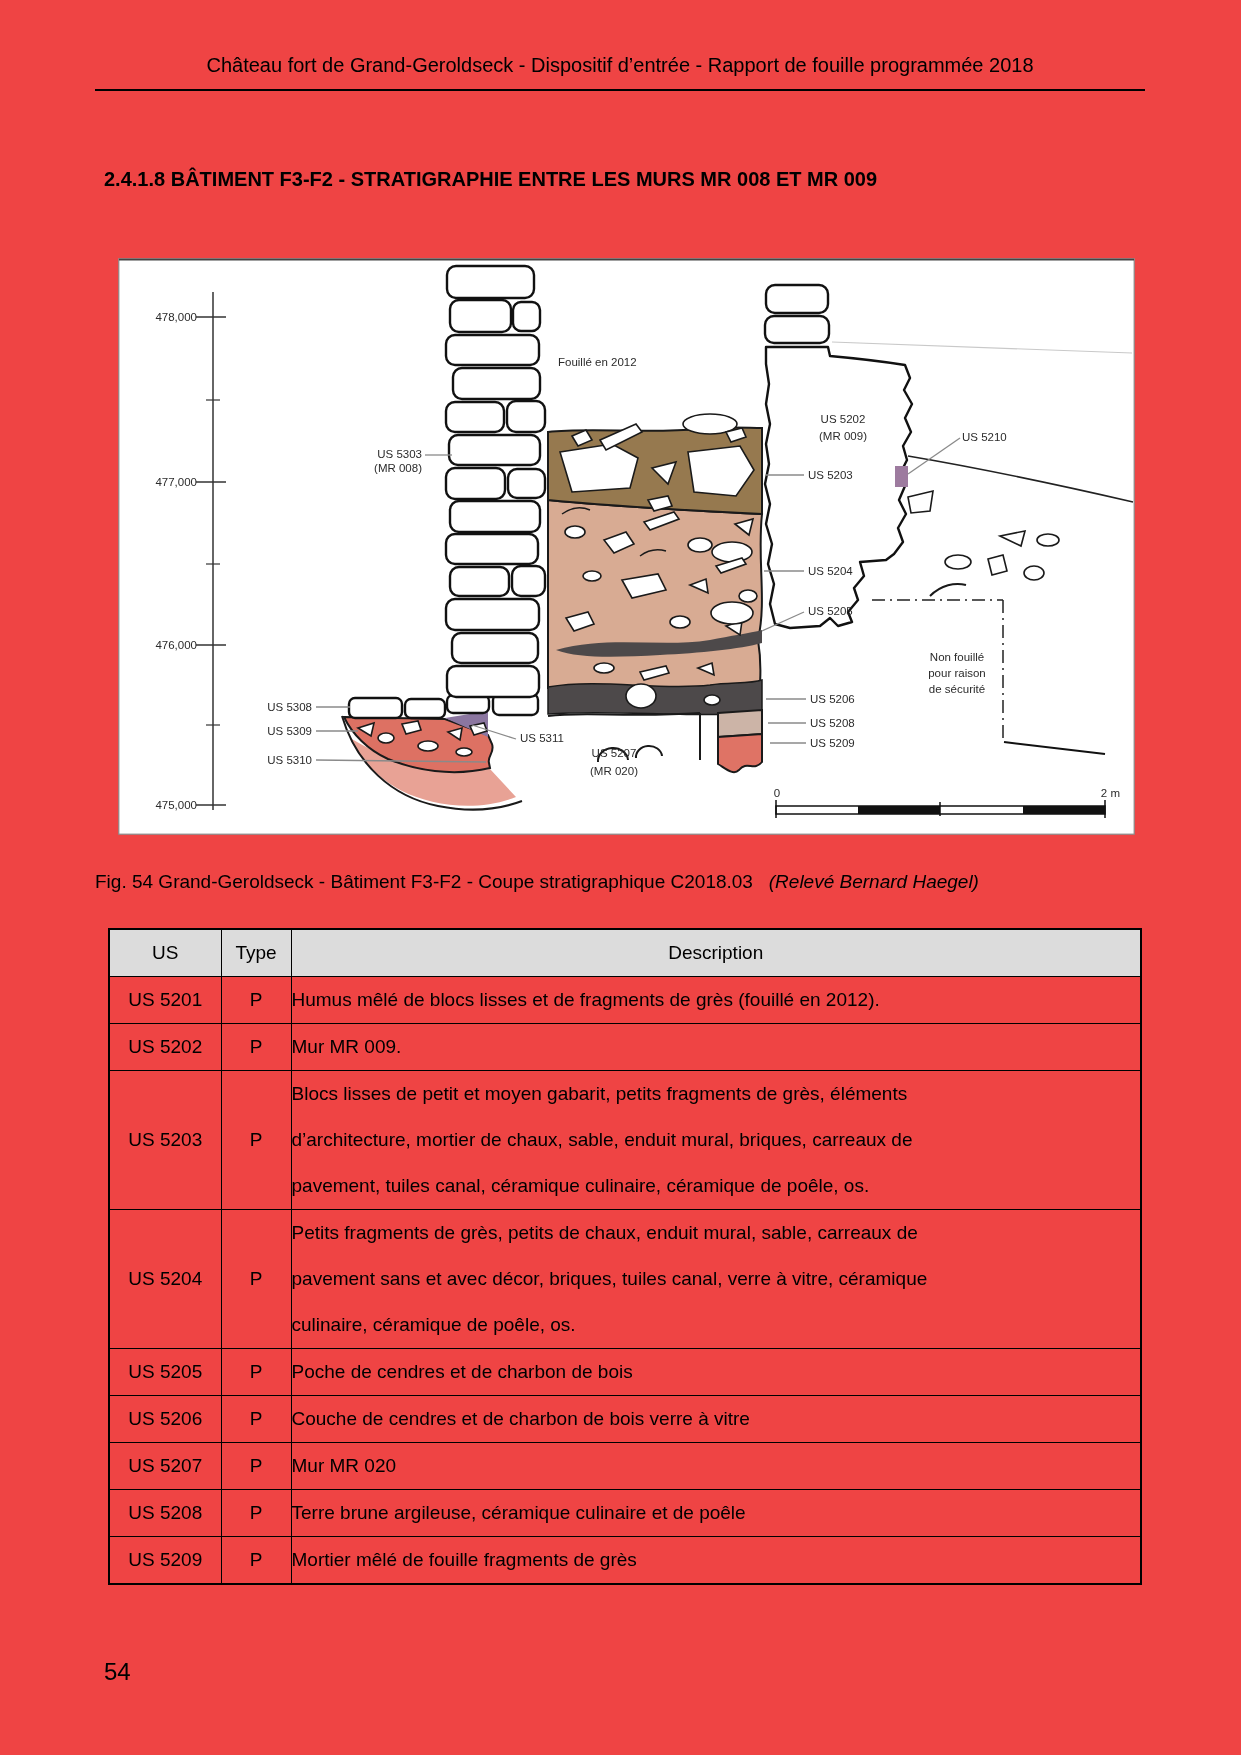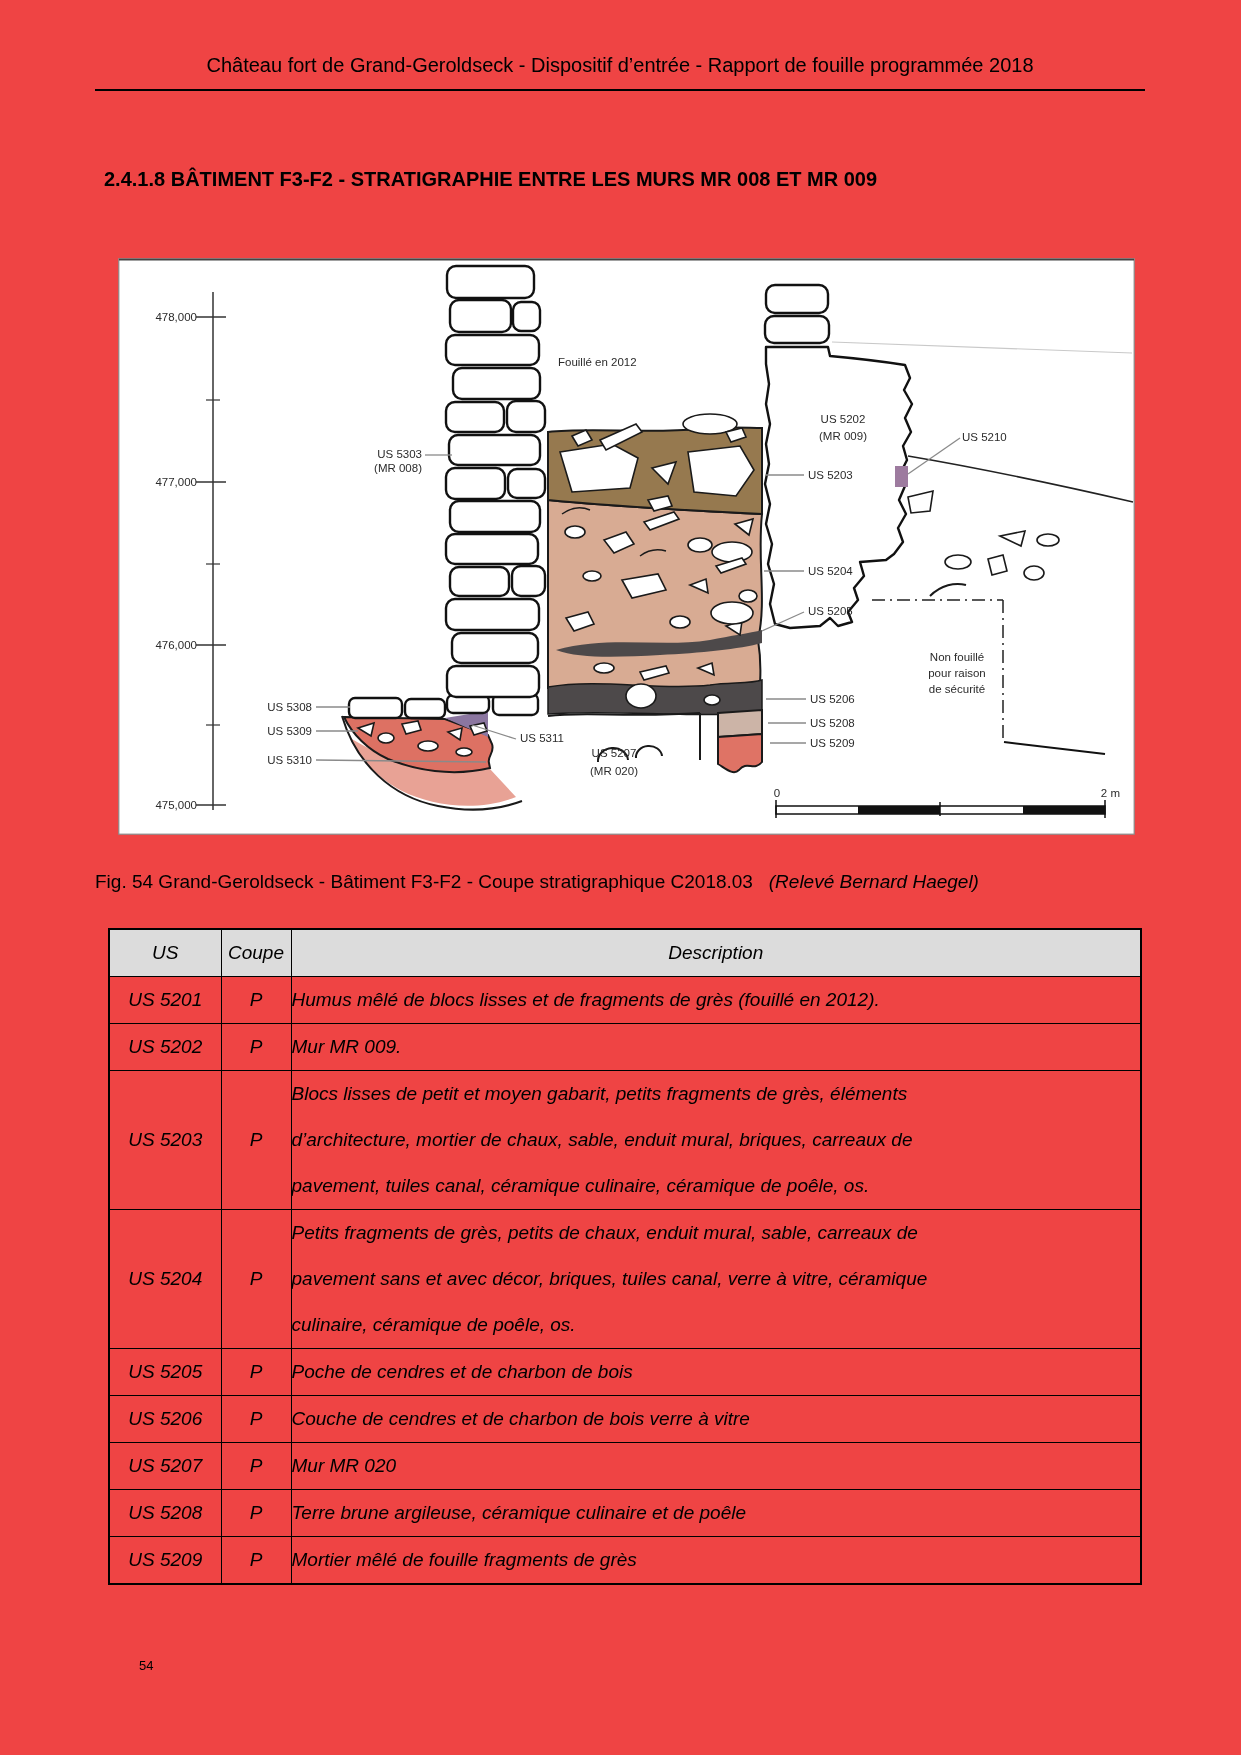--- a/index.html
+++ b/index.html
@@ -13,27 +13,27 @@
                    font-size:20px;font-weight:bold;}
   .fig{position:absolute;left:118px;top:258px;}
   .fig text{font-family:"Liberation Sans",sans-serif;font-size:11.5px;fill:#2b2b2b;}
   .stone{fill:#ffffff;stroke:#1a1a1a;stroke-width:1.6;}
   .bigstone{fill:#ffffff;stroke:#111;stroke-width:2.4;}
   .leader{stroke:#8a8a8a;stroke-width:1.3;fill:none;}
   .outline{stroke:#1a1a1a;stroke-width:2;fill:none;}
   .caption{position:absolute;left:95px;top:871px;width:1050px;text-align:left;font-size:19px;}
   .caption .credit{font-style:italic;}
   .ustable{position:absolute;left:108px;top:928px;width:1032px;border-collapse:collapse;
-           table-layout:fixed;font-size:19px;border:2px solid #000;font-style:italic;}
+           table-layout:fixed;font-size:19px;border:2px solid #000;}
   .ustable th,.ustable td{border:1.6px solid #000;padding:0;vertical-align:middle;}
   .ustable th{background:#dcdcdc;font-weight:normal;height:46px;}
   .cell-us,.cell-type{text-align:center;line-height:46px;}
   .cell-desc{padding:1px 6px 1px 16px;}
   .cell-desc .ln{line-height:46px;white-space:nowrap;overflow:hidden;}
-  .pageno{position:absolute;left:104px;top:1658px;font-size:13px;margin-left:35px;}
+  .pageno{position:absolute;left:104px;top:1658px;font-size:24px;}
 </style>
 </head>
 <body>
 
 <div class="page">
 
   <div class="doc-header">Château fort de Grand-Geroldseck - Dispositif d’entrée - Rapport de fouille programmée 2018</div>
   <div class="header-rule"></div>
 
   <div class="section-heading">2.4.1.8 BÂTIMENT F3-F2 - STRATIGRAPHIE ENTRE LES MURS MR 008 ET MR 009</div>
@@ -229,21 +229,21 @@
 
   <table class="ustable">
     <colgroup>
         <col style="width:112px">
         <col style="width:70px">
         <col style="width:850px">
       </colgroup>
     <thead>
       <tr>
         <th>US</th>
-        <th>Coupe</th>
+        <th>Type</th>
         <th>Description</th>
       </tr>
     </thead>
     <tbody>
       <tr>
         <td class="cell-us">US 5201</td>
         <td class="cell-type">P</td>
         <td class="cell-desc">
             <div class="ln">Humus mêlé de blocs lisses et de fragments de grès (fouillé en 2012).</div>
           </td>

